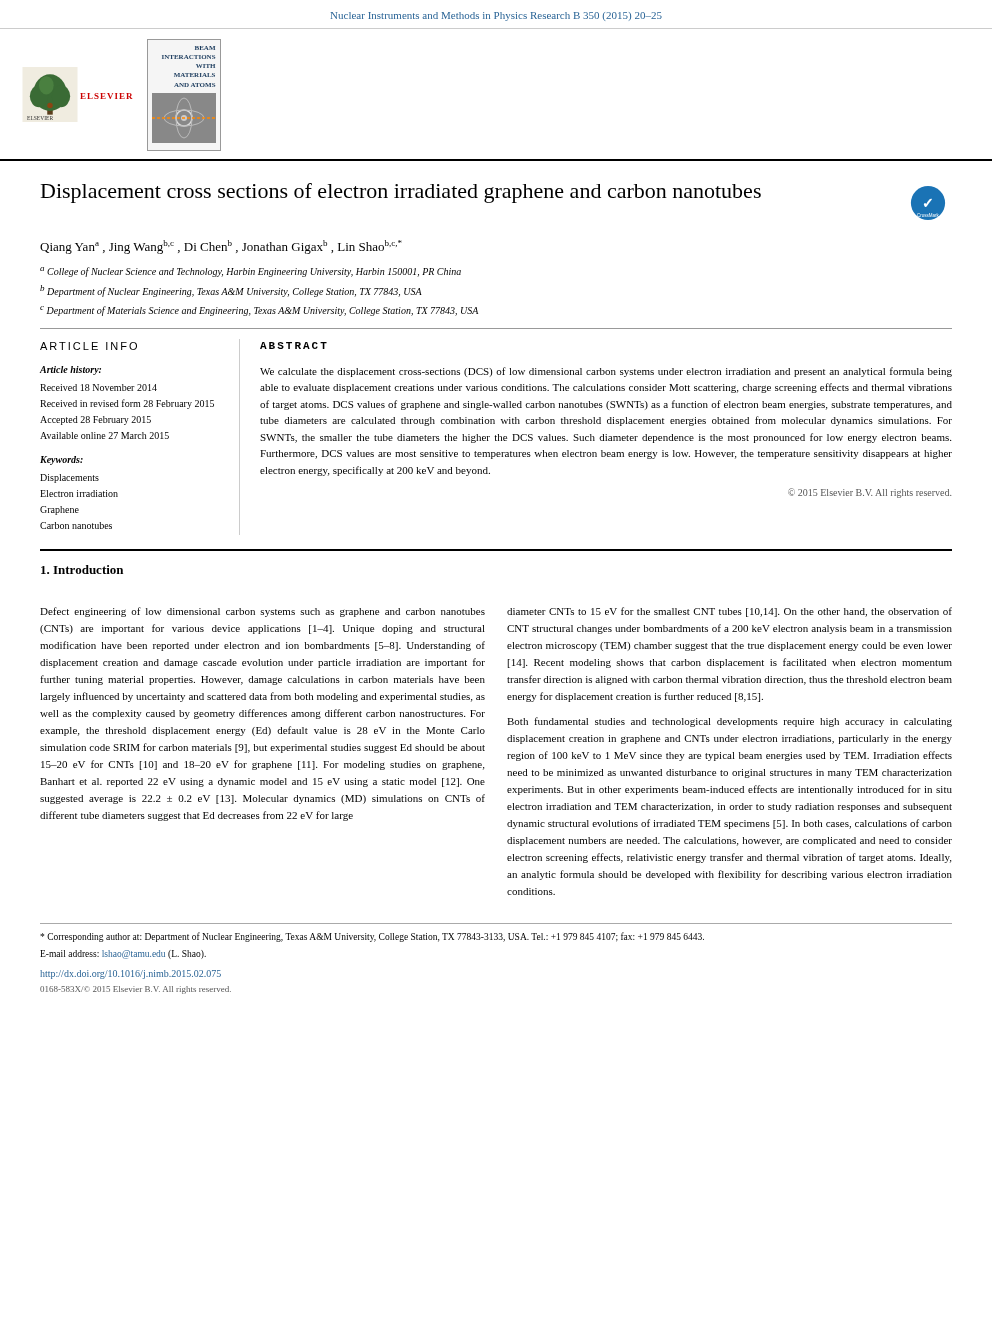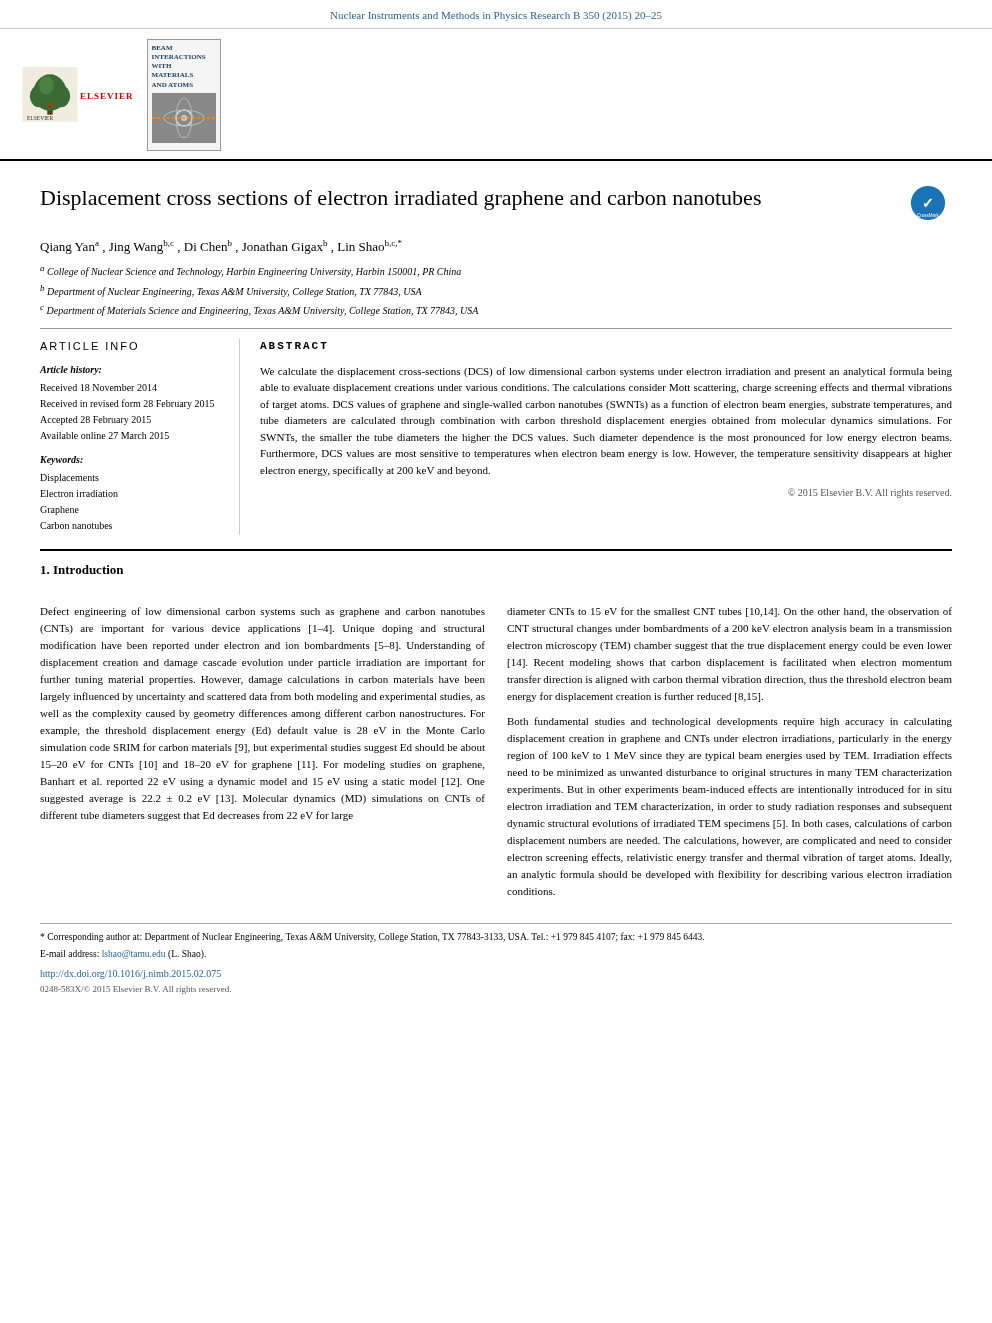--- a/index.html
+++ b/index.html
@@ -84,21 +84,21 @@
       display: flex;
       flex-direction: column;
       align-items: center;
     }
     .beam-interactions-box {
       border: 1px solid #999;
       padding: 4px;
       width: 74px;
       background: #f5f5f5;
       font-size: 7px;
-      text-align: left;
+      text-align: right;
       line-height: 1.3;
     }
     .beam-box-title {
       font-weight: bold;
       color: #1a3a5c;
       font-size: 7px;
       text-transform: uppercase;
     }
     .beam-box-img {
       width: 64px;
@@ -112,21 +112,21 @@
     }
 
     
     .main-content {
       padding: 16px 40px 16px 40px;
     }
 
     
     .article-title-section {
       display: flex;
-      align-items: center;
+      align-items: flex-start;
       margin-bottom: 10px;
       padding-bottom: 6px;
       gap: 40px;
     }
     .article-title {
       font-size: 22px;
       font-weight: normal;
       line-height: 1.3;
       flex: 1;
       padding-right: 10px;
@@ -421,16 +421,16 @@
   <div class="footnote-area">
     <div class="footnote-text">* Corresponding author at: Department of Nuclear Engineering, Texas A&amp;M University, College Station, TX 77843-3133, USA. Tel.: +1 979 845 4107; fax: +1 979 845 6443.</div>
     <div class="footnote-text">
       <span>E-mail address:</span>
       <a>lshao@tamu.edu</a>
       <span> (L. Shao).</span>
     </div>
     <div class="doi-line">
       <a>http://dx.doi.org/10.1016/j.nimb.2015.02.075</a>
     </div>
-    <div class="issn-line">0248-583X/© 2015 Elsevier B.V. All rights reserved.</div>
+    <div class="issn-line">0168-583X/© 2015 Elsevier B.V. All rights reserved.</div>
   </div>
 
 </div>
 
 </body></html>

